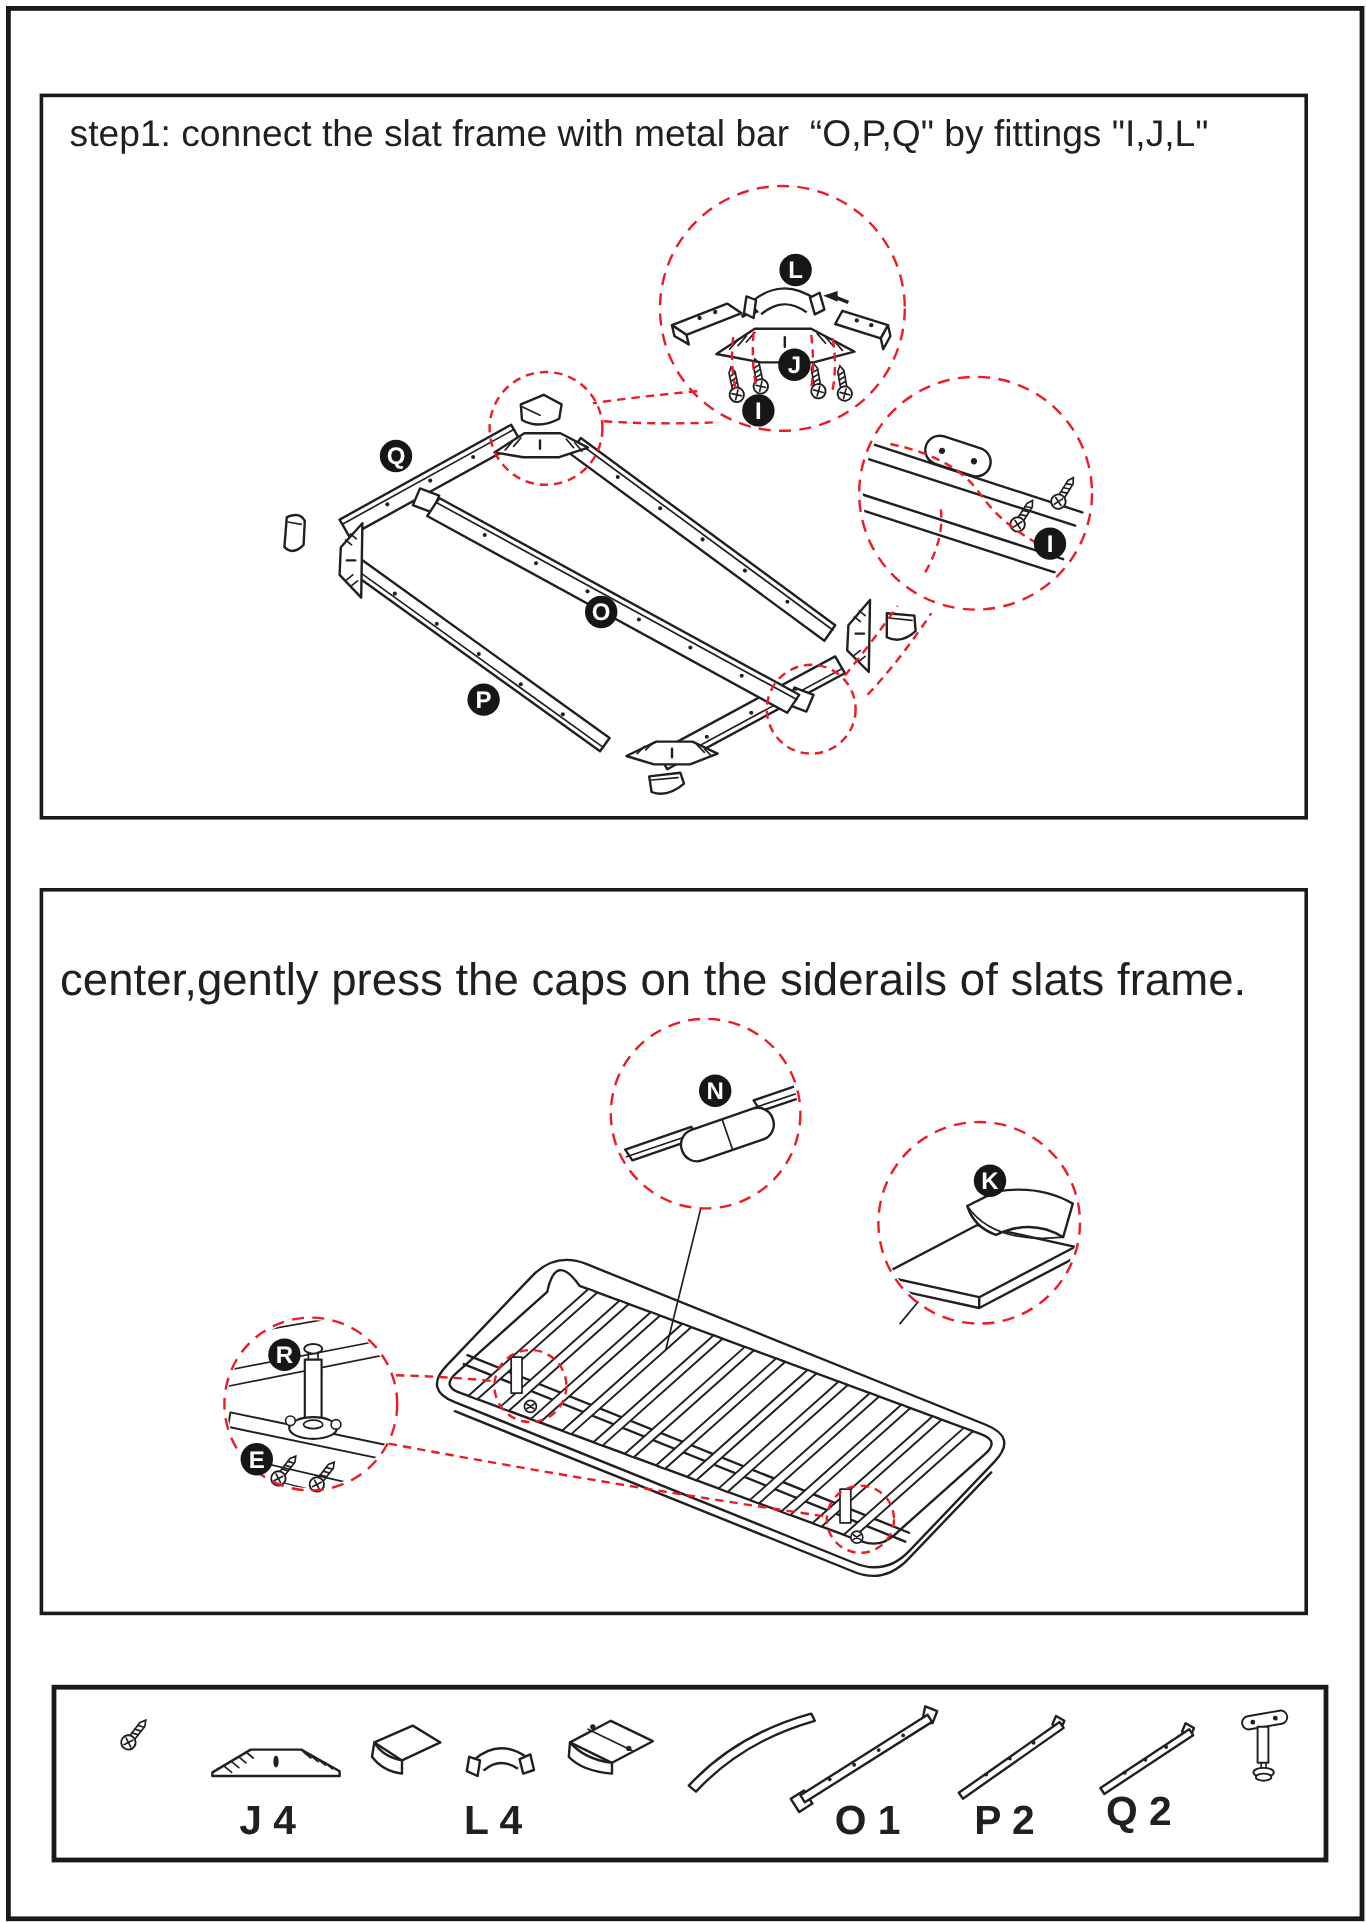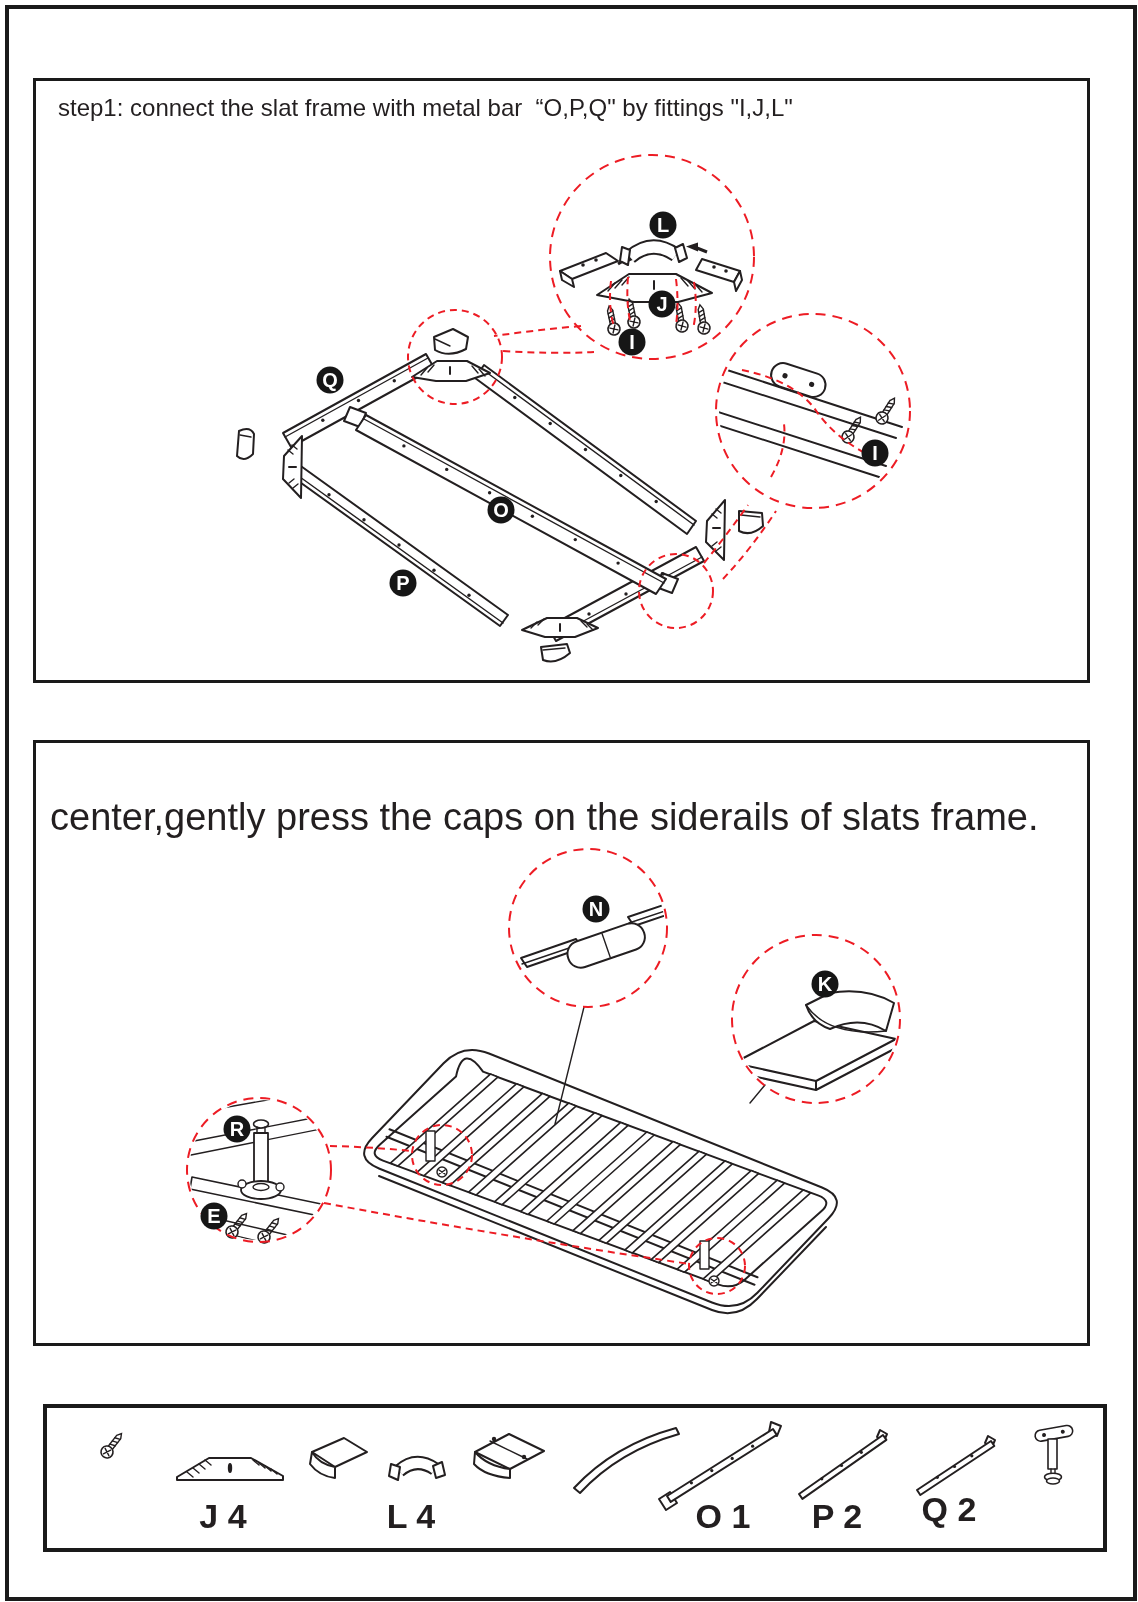--- a/index.html
+++ b/index.html
@@ -3,21 +3,21 @@
 <meta charset="utf-8">
 <style>
   html,body{margin:0;padding:0;background:#e8e8e8;}
   .page{position:relative;width:1138px;height:1602px;background:#fff;overflow:hidden;
         font-family:"Liberation Sans",sans-serif;color:#231f20;}
   .outer-frame{position:absolute;left:5px;top:5px;width:1124px;height:1588px;border:4px solid #1a1a1a;}
   .panel{position:absolute;background:#fff;}
   .panel1{left:33px;top:78px;width:1051px;height:599px;border:3px solid #1a1a1a;}
   .panel2{left:33px;top:740px;width:1051px;height:600px;border:3px solid #1a1a1a;}
   .panel3{left:43px;top:1404px;width:1056px;height:140px;border:4px solid #1a1a1a;}
-  .step-title{position:absolute;left:22px;top:13px;font-size:24px;letter-spacing:0;white-space:pre;}
+  .step-title{position:absolute;left:22px;top:13px;font-size:31px;letter-spacing:0;white-space:pre;}
   .step-caption{position:absolute;left:14px;top:53px;font-size:38px;white-space:pre;}
   .dsvg{position:absolute;left:0;top:0;width:100%;height:100%;}
   
   .ink{stroke:#231f20;fill:none;stroke-width:2;stroke-linecap:round;stroke-linejoin:round;}
   .inkf{stroke:#231f20;fill:#ffffff;stroke-width:2;stroke-linejoin:round;}
   .thin{stroke:#231f20;fill:none;stroke-width:1.4;stroke-linecap:round;}
   .fill{fill:#231f20;stroke:none;}
   .red{stroke:#ed1c24;fill:none;stroke-width:2;}
   .dashL{stroke-dasharray:10 7;}
   .dashS{stroke-dasharray:7 5;}

